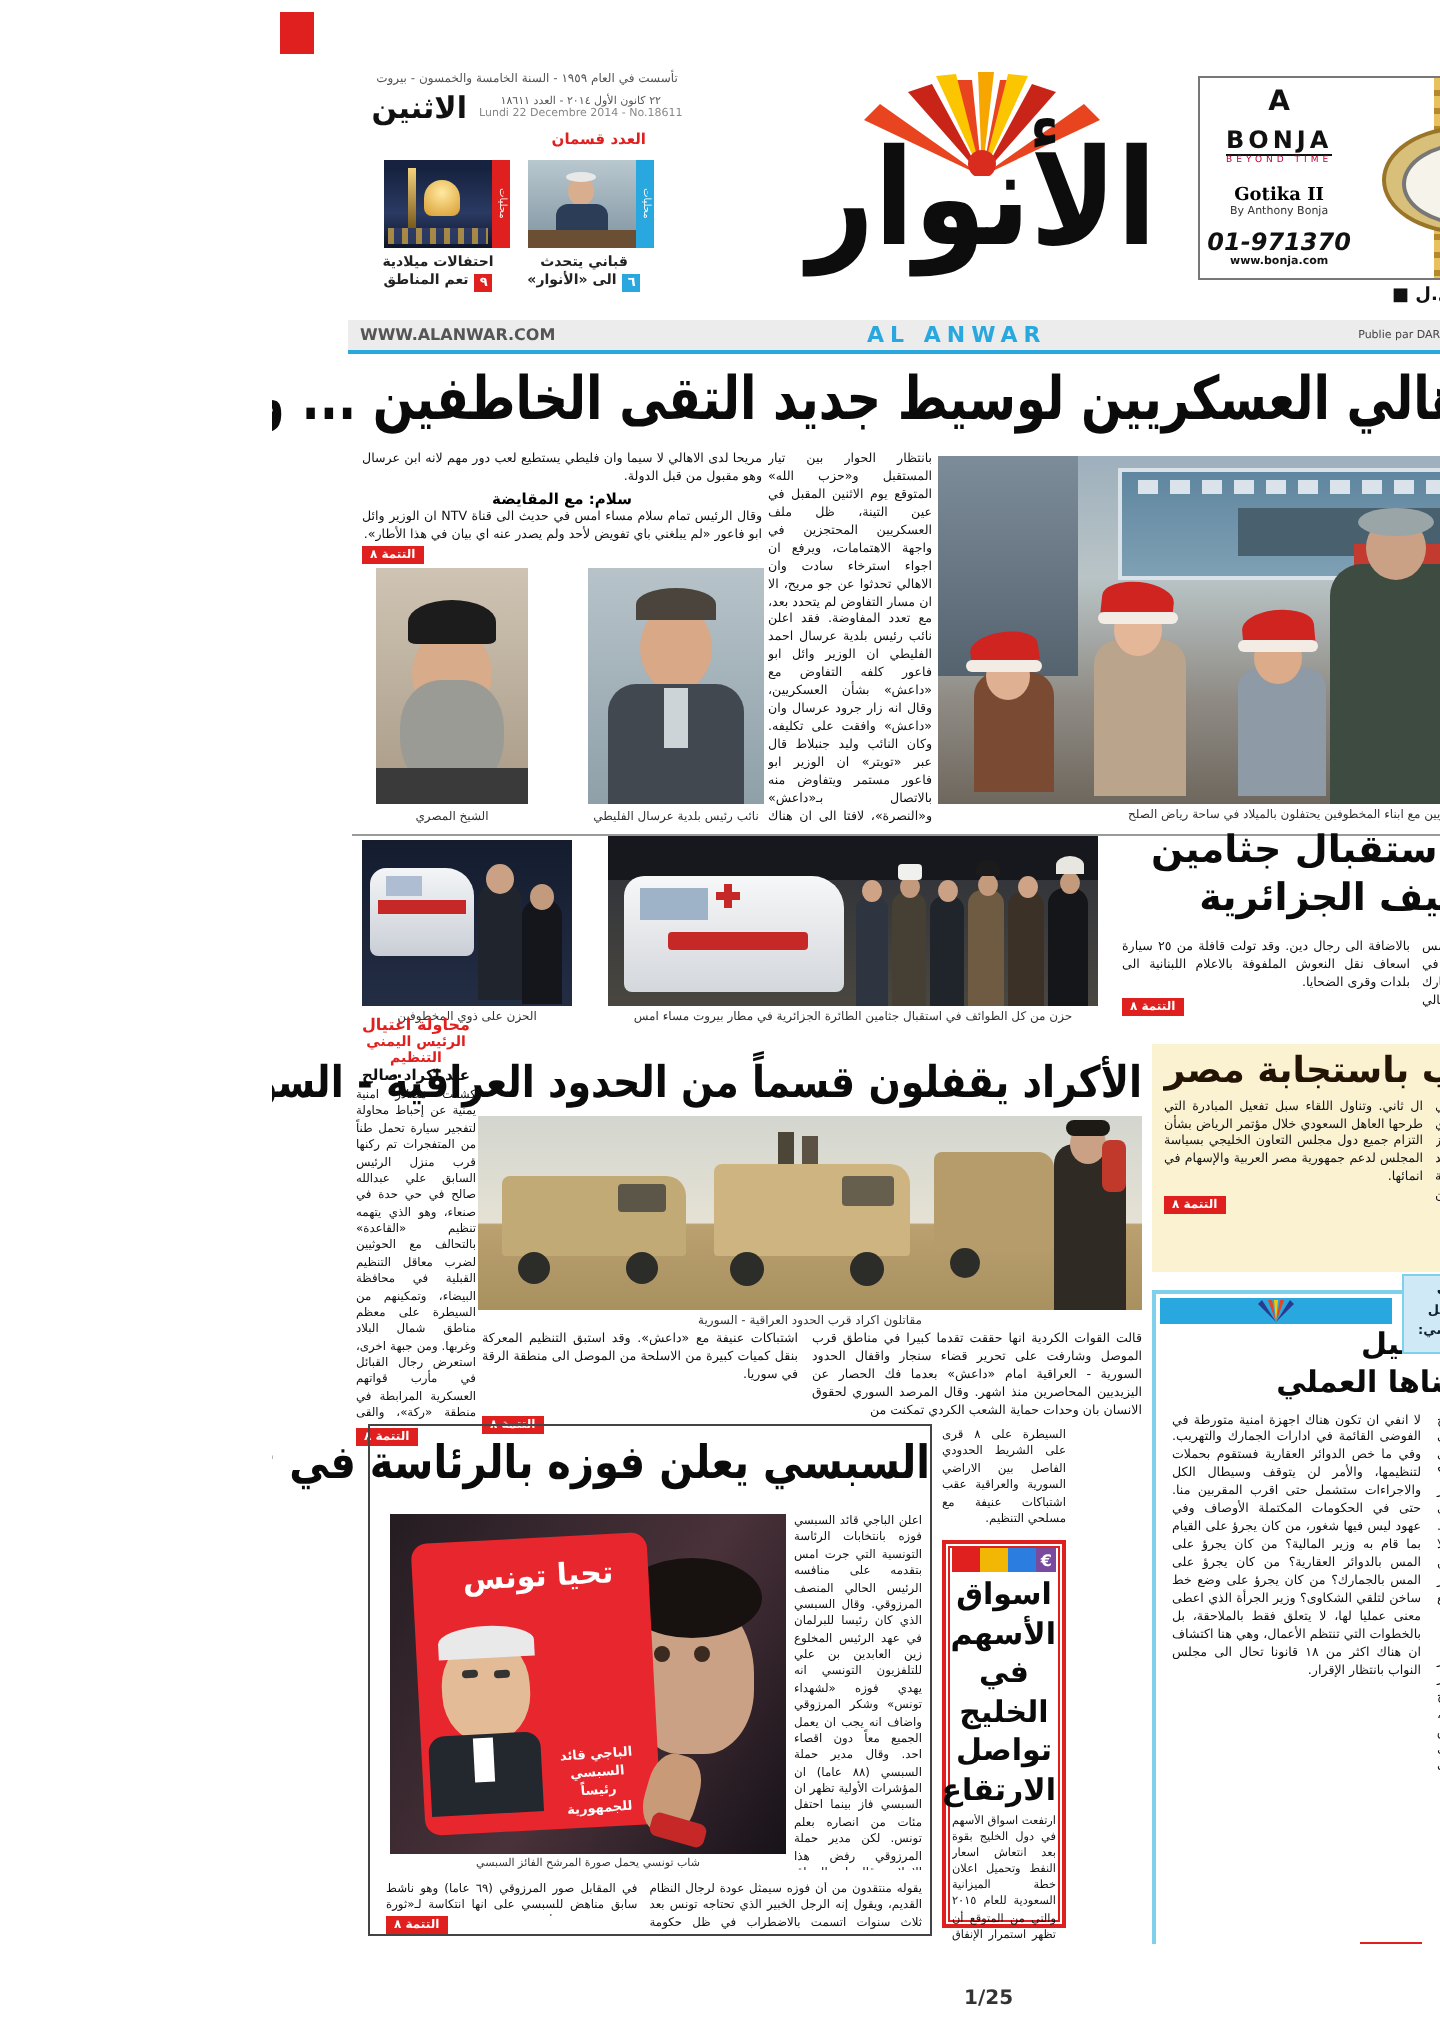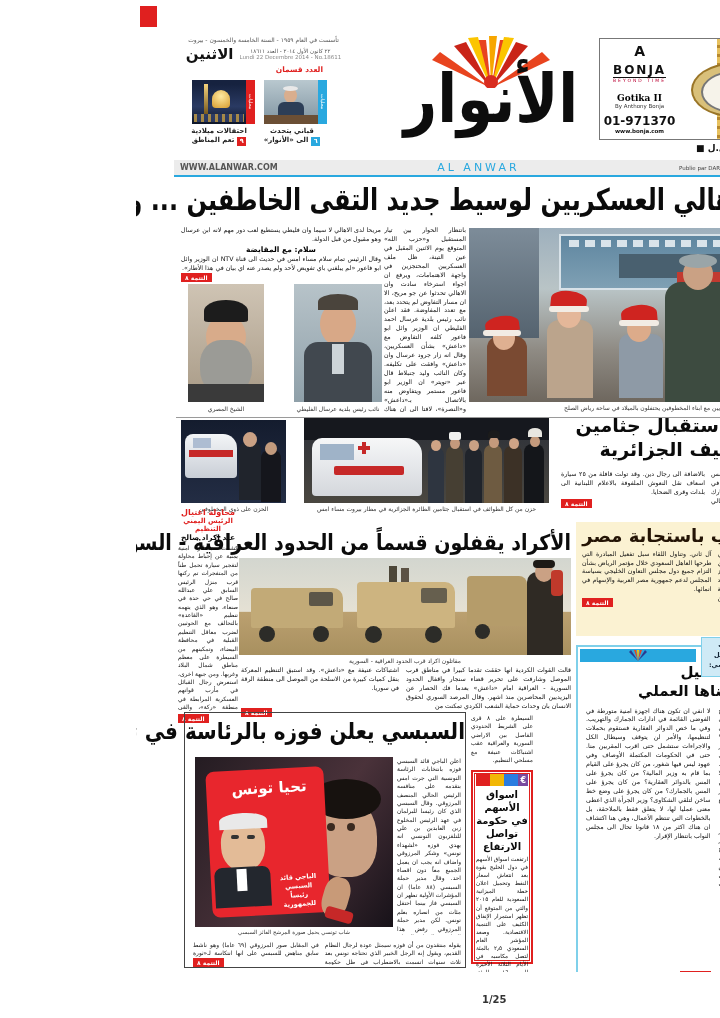--- a/index.html
+++ b/index.html
@@ -90,36 +90,36 @@
       <div style="font-size:58px;font-weight:900;color:#0d0d0d;line-height:0.95;margin-top:-16px;transform:scaleY(1.15);">الأنوار</div>
     </div>
 
     <div class="abs" style="left:463px;top:38px;width:184px;height:102px;border:1px solid #777;box-sizing:border-box;display:flex;direction:ltr;">
       <div style="width:80px;text-align:center;padding-top:4px;">
         <div style="font-size:14px;font-weight:bold;color:#111;">A</div>
         <div style="font-size:12px;font-weight:bold;letter-spacing:2px;color:#111;border-bottom:1px solid #111;display:inline-block;">BONJA</div>
         <div style="font-size:4.5px;letter-spacing:2px;color:#b03;">BEYOND TIME</div>
         <div style="font-size:9px;font-weight:bold;margin-top:10px;font-family:'DejaVu Serif',serif;">Gotika II</div>
         <div style="font-size:5.5px;color:#333;">By Anthony Bonja</div>
-        <div style="font-size:12px;font-weight:900;margin-top:5px;color:#111;">01-971370</div>
+        <div style="font-size:12px;font-weight:900;margin-top:5px;color:#111;font-style:italic;">01-971370</div>
         <div style="font-size:5.5px;font-weight:bold;color:#111;">www.bonja.com</div>
       </div>
       <div style="position:relative;width:104px;height:100%;">
         <div class="abs" style="left:38px;top:0;width:30px;height:100px;background:repeating-linear-gradient(#e7c15e 0 6px,#b6882e 6px 9px);"></div>
         <div class="abs" style="left:14px;top:26px;width:78px;height:50px;border-radius:50%;background:#d9c07a;box-shadow:0 0 0 2px #9a7527;"></div>
         <div class="abs" style="left:22px;top:32px;width:62px;height:38px;border-radius:50%;background:#f6f3ea;border:2px solid #777;"></div>
         <div class="abs" style="left:51px;top:36px;width:2px;height:16px;background:#444;transform:rotate(40deg);"></div>
         <div class="abs" style="left:51px;top:42px;width:2px;height:11px;background:#444;transform:rotate(-70deg);"></div>
       </div>
     </div>
     <div class="abs" style="left:560px;top:143px;width:86px;text-align:left;font-size:9px;font-weight:bold;color:#111;direction:rtl;">١٠٠٠ ل.ل ■</div>
 
     <div class="gray-bar">
       <span style="font-size:8px;font-weight:bold;color:#555;">WWW.ALANWAR.COM</span>
-      <span style="font-size:11px;font-weight:normal;color:#29a8df;letter-spacing:3px;">AL ANWAR</span>
+      <span style="font-size:11px;font-weight:bold;color:#29a8df;letter-spacing:3px;">AL ANWAR</span>
       <span style="display:flex;align-items:center;gap:4px;">
         <span style="font-size:5.5px;color:#444;">Publie par DAR ASSAYAD</span>
         <span style="width:8px;height:10px;background:#1c9b45;border-radius:2px 6px 2px 6px;display:inline-block;"></span>
         <span style="font-size:6px;color:#444;">تصدر عن دار الصياد</span>
       </span>
     </div>
   </div>
 
   <div class="abs hl" style="left:40px;top:182px;width:640px;font-size:24px;transform:scaleY(1.25);transform-origin:top;white-space:nowrap;">ارتياح اهالي العسكريين لوسيط جديد التقى الخاطفين ... وسلام مع المقايضة</div>
 
@@ -311,23 +311,23 @@
     <div>كتب</div>
     <div>المحلل</div>
     <div>السياسي:</div>
   </div>
 
   <div class="abs" style="left:335px;top:770px;width:62px;height:194px;border:2px solid #e0201f;box-shadow:inset 0 0 0 1px #fff,inset 0 0 0 2px #e0201f;
               box-sizing:border-box;padding:2px 3px;">
     <div style="height:12px;background:linear-gradient(90deg,#e0201f 0 14px,#f2b705 14px 28px,#2b7de0 28px 42px,#7a4a9e 42px 56px);display:flex;align-items:center;">
       <span style="color:#fff;font-size:8px;font-weight:bold;padding-right:2px;">€</span>
     </div>
-    <div class="hl" style="font-size:10px;line-height:1.3;margin-top:2px;">
+    <div class="hl" style="font-size:15px;line-height:1.3;margin-top:2px;">
       <div>اسواق الأسهم</div>
-      <div>في حكومة</div>
+      <div>في الخليج</div>
       <div>تواصل الارتقاع</div>
     </div>
     <div class="body-txt" style="font-size:5.7px;height:128px;overflow:hidden;margin-top:2px;">ارتفعت اسواق الأسهم في دول الخليج بقوة بعد انتعاش اسعار النفط وتحميل اعلان خطة الميزانية السعودية للعام ٢٠١٥ والتي من المتوقع أن تظهر استمرار الإنفاق الكثيف على التنمية الاقتصادية. وصعد المؤشر العام السعودي ٢٫٥ بالمئة لتصل مكاسبه في الأيام الثلاثة الأخيرة إلى ١٦ بالمئة. وسجلت أحجام التداول أعلى مستوياتها منذ أواخر آب الماضي، في مؤشر فني إيجابي يعني بأن السوق قد وجدت حدها الأدنى. وكانت المصارف الخاسرة في الأيام القليلة</div>
     <span class="more" style="float:left;">التتمة ٨</span>
   </div>
 
   <div class="abs" style="left:48px;top:712px;width:282px;height:256px;border:1px solid #444;box-sizing:border-box;">
     <div class="hl" style="margin-top:4px;font-size:20px;white-space:nowrap;transform:scaleY(1.15);transform-origin:top;">السبسي يعلن فوزه بالرئاسة في تونس</div>
 
     <div class="ph" style="left:10px;top:44px;width:198px;height:170px;background:linear-gradient(125deg,#241c22,#4a323a 55%,#171219);">

